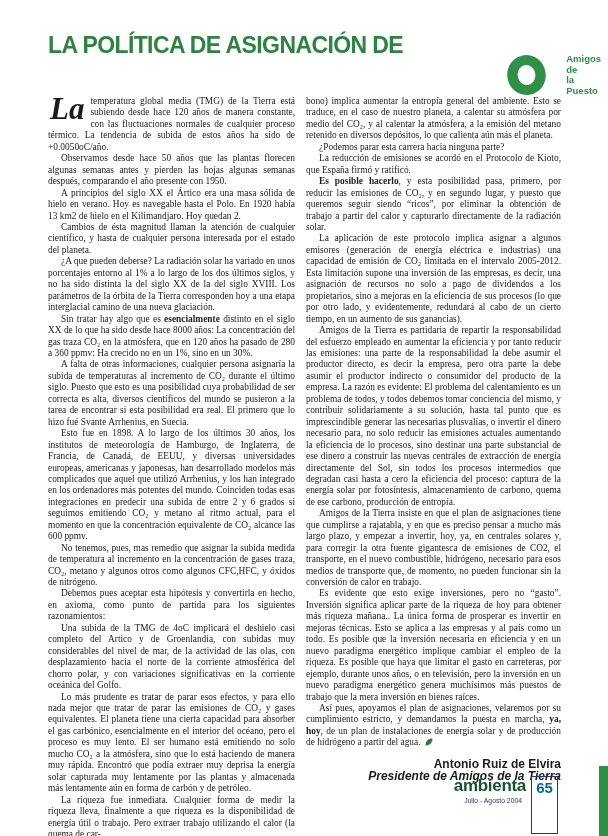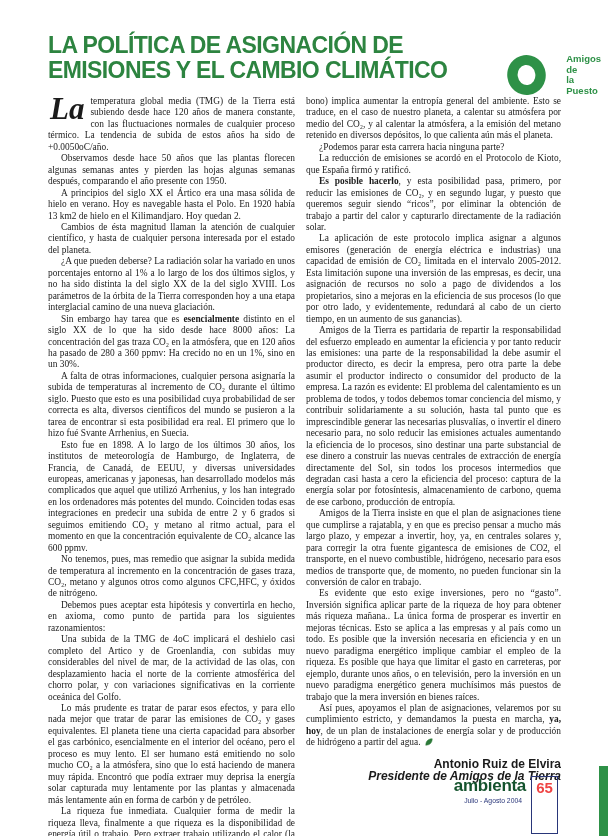--- a/index.html
+++ b/index.html
@@ -39,39 +39,38 @@
             font-weight:bold;font-size:15px;}
   .green-bar{position:absolute;left:599px;top:766px;width:9px;height:70px;background:#2e9147;}
 </style>
 </head>
 <body>
 
 <div class="page">
 
   <div class="title" style="color:#2d8440;">
     <div>LA POLÍTICA DE ASIGNACIÓN DE</div>
-    <div>EMISIONES Y EL CAMBIO CLIMÁTICO</div>
   </div>
 
   <div class="logo">
     <div class="logo-ring"></div>
     <div class="logo-text" style="color:#2e9147;">
       <div>Amigos de</div>
       <div>la Puesto</div>
     </div>
   </div>
 
   <div class="columns">
     <div class="col-left">
         <p class="para noindent"><span class="dropcap">La</span><span>temperatura global media  (TMG) de la Tierra está subiendo desde hace 120 años de manera constante, con las fluctuaciones normales de cualquier proceso térmico.  La tendencia de subida de estos años ha sido de +0.0050oC/año.</span></p>
         <p class="para"><span>Observamos desde hace 50 años que las plantas florecen algunas semanas antes y pierden las hojas algunas semanas después, comparando el año  presente con 1950.</span></p>
         <p class="para"><span>A principios del siglo  XX el Ártico era una masa sólida de hielo en verano. Hoy es navegable hasta el Polo. En 1920 había 13 km2 de hielo en el Kilimandjaro. Hoy quedan 2.</span></p>
         <p class="para"><span>Cambios de ésta magnitud llaman la atención de cualquier científico, y hasta de cualquier persona interesada por el estado del planeta.</span></p>
         <p class="para"><span>¿A que pueden deberse?  La radiación solar ha variado en unos porcentajes entorno al 1% a lo largo de los dos últimos siglos, y no ha sido distinta la del siglo XX de la del siglo XVIII. Los parámetros de la órbita de la Tierra corresponden hoy a una etapa interglacial camino de una nueva glaciación.</span></p>
-        <p class="para"><span>Sin embargo hay tarea que es </span><span class="b">esencialmente</span><span> distinto en el siglo XX de lo que ha sido  desde hace 8000 años: La concentración del gas traza CO₂ en la atmósfera, que en 120 años ha  pasado de 280 a 360 ppmv: Ha crecido no en un 1%, sino en un 30%.</span></p>
+        <p class="para"><span>Sin tratar hay algo que es </span><span class="b">esencialmente</span><span> distinto en el siglo XX de lo que ha sido  desde hace 8000 años: La concentración del gas traza CO₂ en la atmósfera, que en 120 años ha  pasado de 280 a 360 ppmv: Ha crecido no en un 1%, sino en un 30%.</span></p>
         <p class="para"><span>A falta de otras informaciones, cualquier persona asignaría la subida de temperaturas al incremento de CO₂ durante el último siglo. Puesto que esto es una posibilidad cuya probabilidad de ser correcta es alta, diversos científicos del mundo se pusieron a la tarea de encontrar si esta posibilidad era real. El primero que lo hizo fué Svante Arrhenius, en Suecia.</span></p>
         <p class="para"><span>Esto fue en 1898. A lo largo de los últimos 30 años, los institutos de meteorología de Hamburgo, de Inglaterra, de Francia, de Canadá, de EEUU, y diversas universidades europeas, americanas y japonesas, han desarrollado modelos más complicados que aquel que utilizó Arrhenius, y los han integrado  en los ordenadores más potentes del mundo. Coinciden todas esas integraciones en predecir una subida de entre 2 y 6 grados si seguimos emitiendo CO₂  y metano al ritmo actual, para el momento en que la concentración equivalente de CO₂  alcance las 600 ppmv.</span></p>
         <p class="para"><span>No tenemos, pues, mas remedio que asignar la subida medida de temperatura al incremento en la concentración de gases traza, CO₂, metano y algunos  otros como algunos CFC,HFC, y óxidos de nitrógeno.</span></p>
         <p class="para"><span>Debemos pues aceptar esta hipótesis y convertirla en hecho, en axioma, como punto de partida para los siguientes razonamientos:</span></p>
         <p class="para"><span>Una subida de la TMG de 4oC implicará el deshielo casi completo del Artico y de Groenlandia, con subidas muy considerables del nivel de mar, de la actividad de las olas, con desplazamiento hacia el norte de la corriente atmosférica del chorro polar, y con variaciones significativas en la corriente oceánica del Golfo.</span></p>
         <p class="para"><span>Lo más prudente es tratar de parar esos efectos,  y para ello nada mejor que tratar de parar las emisiones de CO₂ y gases equivalentes.  El planeta tiene una cierta capacidad para absorber el gas carbónico, esencialmente en el interior del océano, pero el proceso es muy lento. El ser humano está emitiendo no solo mucho CO₂ a la atmósfera, sino que lo está haciendo de manera muy rápida. Encontró que podía extraer muy deprisa la energía solar capturada muy lentamente por las plantas y almacenada más lentamente aún en forma de carbón y de petróleo.</span></p>
         <p class="para"><span>La riqueza fue inmediata. Cualquier forma de medir la riqueza lleva, finalmente a que riqueza es la disponibilidad de energía útil o trabajo. Pero extraer trabajo utilizando el calor (la quema de car-</span></p>
       </div>
     <div class="col-right">
     <p class="para noindent"><span>bono) implica aumentar la entropía general del ambiente. Esto se traduce, en el caso de nuestro planeta, a calentar su atmósfera por medio del CO₂, y al calentar la atmósfera, a la emisión del metano retenido en diversos depósitos, lo que calienta aún más el planeta.</span></p>
@@ -88,17 +87,17 @@
         <div class="signature">
           <div>Antonio Ruiz de Elvira</div>
           <div class="role">Presidente de Amigos de la Tierra</div>
         </div>
       </div>
   </div>
 
   <div class="mag-name" style="color:#14532d;">ambienta</div>
   <div class="issue-date" style="color:#293679;">Julio - Agosto 2004</div>
   <div class="page-box">
-    <span class="page-num" style="color:#ef4444;">65</span>
+    <span class="page-num" style="color:#0369a1;">65</span>
   </div>
   <div class="green-bar"></div>
 
 </div>
 
 </body></html>

